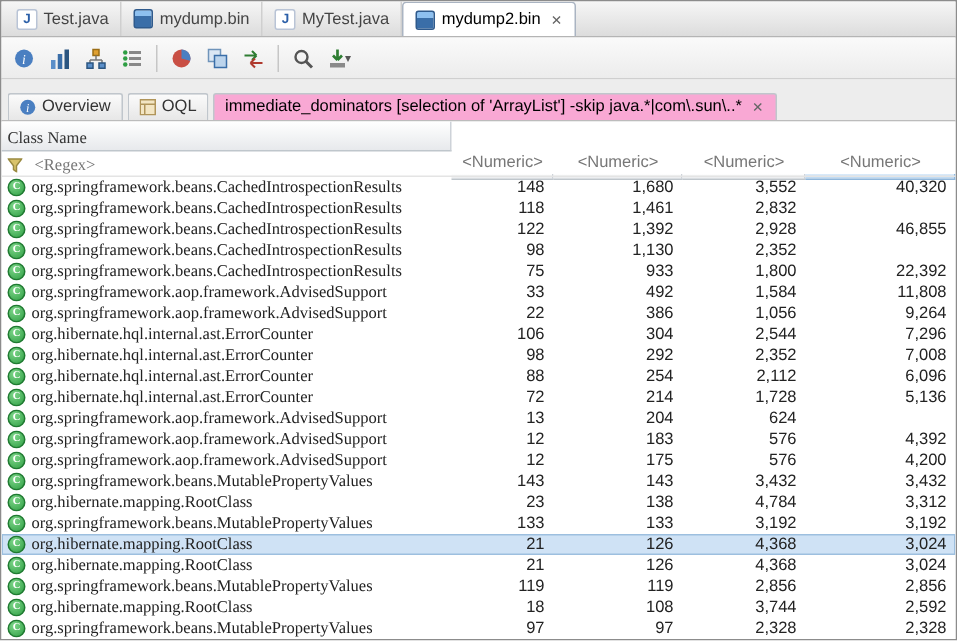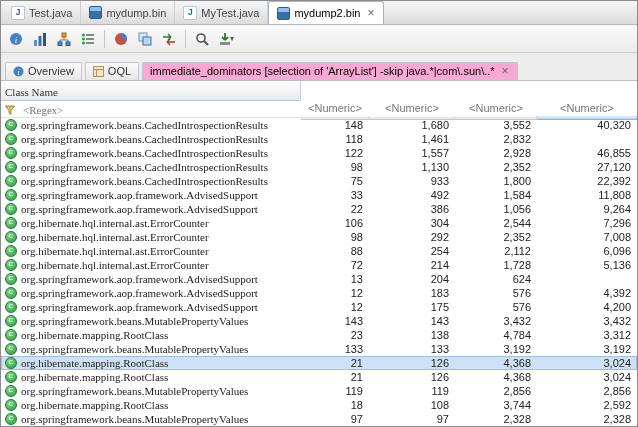--- a/index.html
+++ b/index.html
@@ -202,34 +202,33 @@
     <div class="cell c-domobj c-num">1,461</div>
     <div class="cell c-shallow c-num">2,832</div>
   </div>
 
   <div class="row">
     <div class="cell c-class">
       <span class="cicon">C</span>
       <span class="txt">org.springframework.beans.CachedIntrospectionResults</span>
     </div>
     <div class="cell c-obj c-num">122</div>
-    <div class="cell c-domobj c-num">1,557</div>
+    <div class="cell c-domobj c-num">1,392</div>
     <div class="cell c-shallow c-num">2,928</div>
     <div class="cell c-domheap c-num">46,855</div>
   </div>
 
   <div class="row">
     <div class="cell c-class">
       <span class="cicon">C</span>
       <span class="txt">org.springframework.beans.CachedIntrospectionResults</span>
     </div>
     <div class="cell c-obj c-num">98</div>
     <div class="cell c-domobj c-num">1,130</div>
     <div class="cell c-shallow c-num">2,352</div>
-    <div class="cell c-domheap c-num">27,120</div>
   </div>
 
   <div class="row">
     <div class="cell c-class">
       <span class="cicon">C</span>
       <span class="txt">org.springframework.beans.CachedIntrospectionResults</span>
     </div>
     <div class="cell c-obj c-num">75</div>
     <div class="cell c-domobj c-num">933</div>
     <div class="cell c-shallow c-num">1,800</div>

